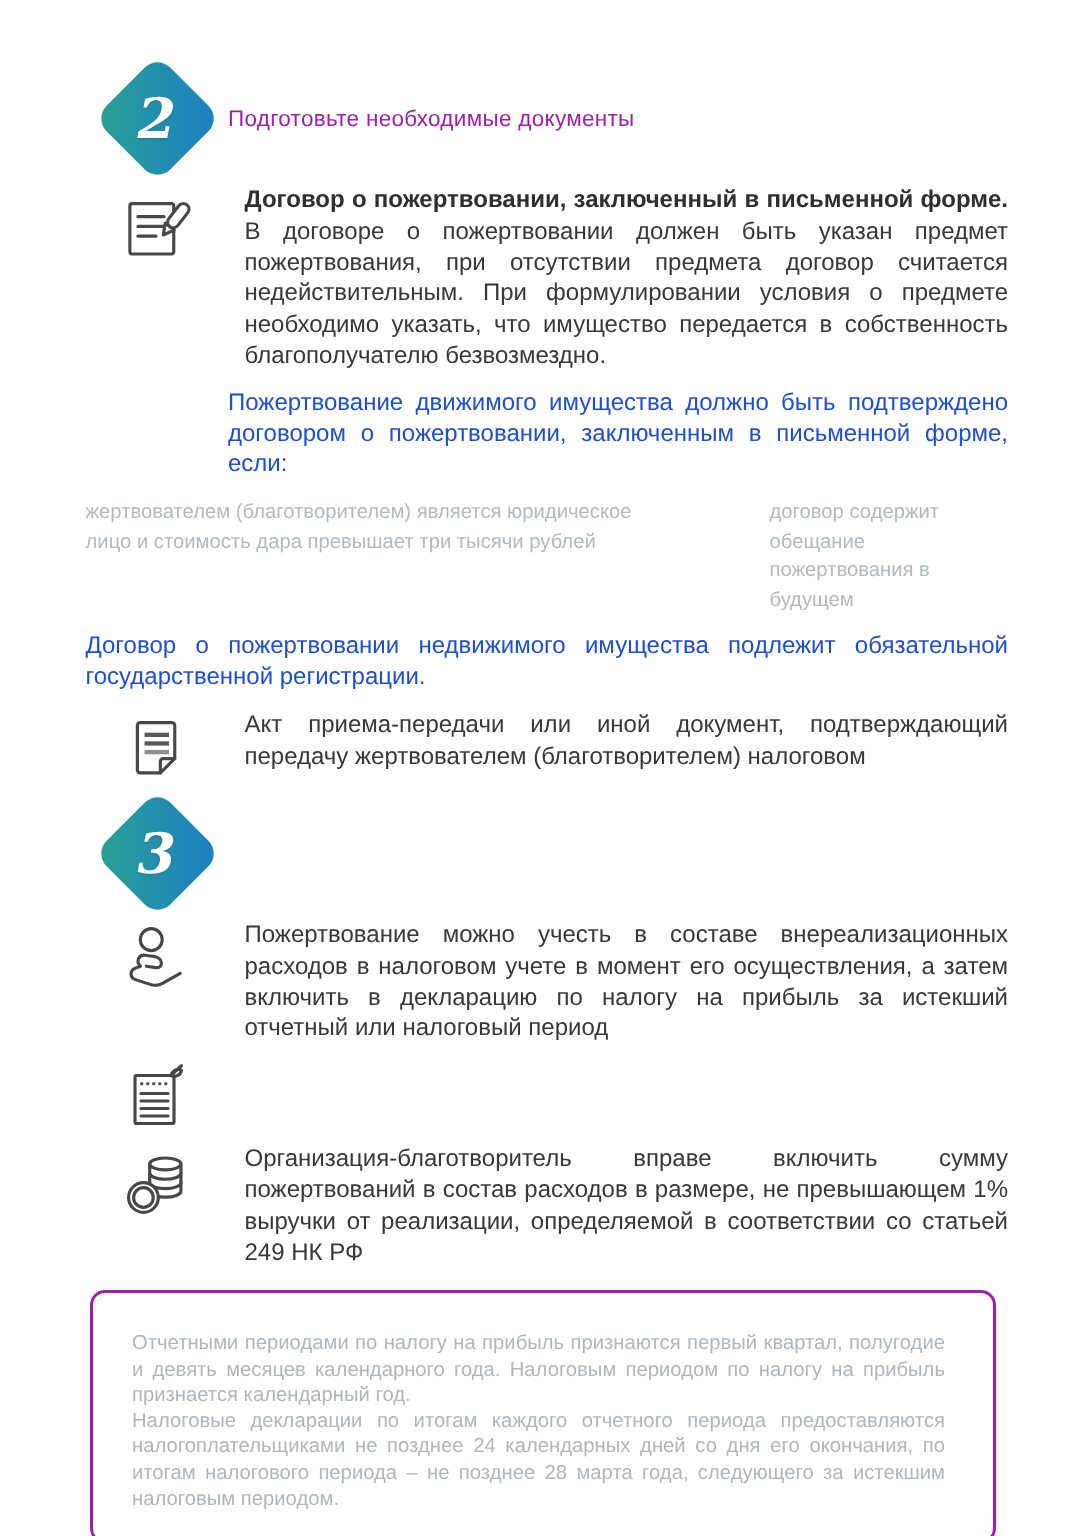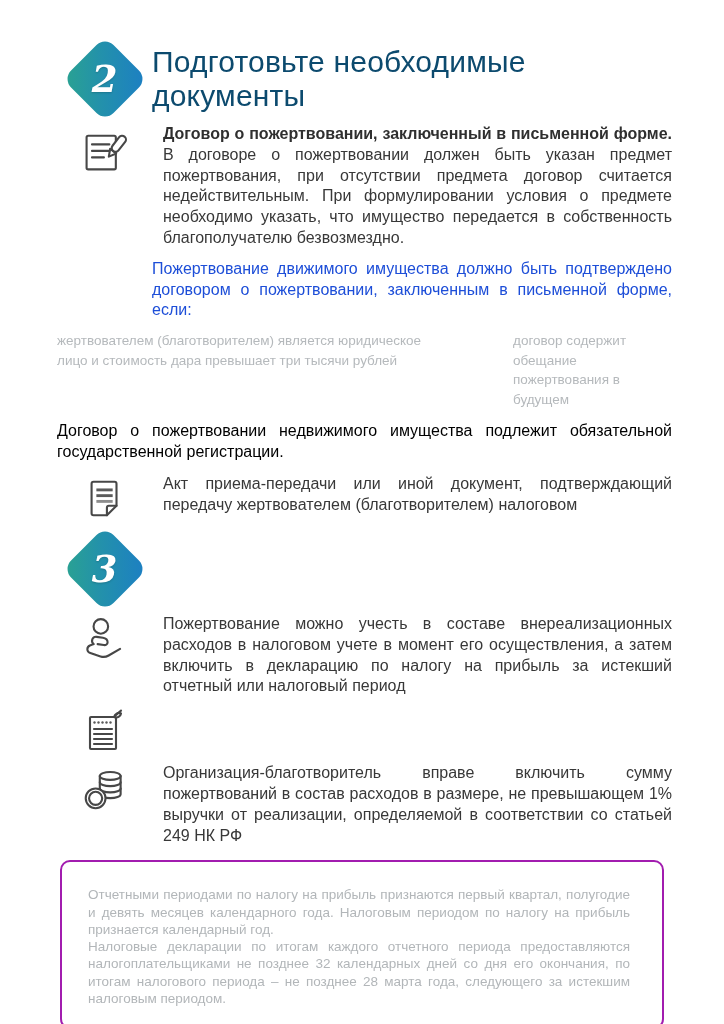--- a/index.html
+++ b/index.html
@@ -16,28 +16,28 @@
     transform:rotate(45deg);
     background:linear-gradient(45deg,#2aa390 0%,#2391ab 45%,#1c7ec4 100%);
     display:flex;align-items:center;justify-content:center;
   }
   .diamond .num{
     transform:rotate(-45deg);
     font-family:"DejaVu Serif",serif;font-style:italic;font-weight:bold;
     font-size:37px;color:#ffffff;line-height:1;
     text-shadow:0 1px 2px rgba(0,0,0,.18);
   }
-  .step-title{font-size:30px;font-weight:500;color:#0c4a6e;letter-spacing:.2px;}
+  .step-title{font-size:15px;font-weight:500;color:#a21caf;letter-spacing:.2px;}
   
   .row{display:flex;margin:0 52px 0 57px;gap:11px;}
   .icon-cell{width:95px;flex:none;display:flex;justify-content:center;align-items:flex-start;padding-top:2px;}
   .text-cell{flex:1;font-size:16px;line-height:1.3;text-align:justify;color:#383838;}
   .text-cell b{color:#2f2f2f;}
   .p-indent{margin:10px 52px 0 152px;font-size:16px;line-height:1.3;text-align:justify;color:#1d4ed8;}
-  .p-full{margin:12px 52px 8px 57px;font-size:16px;line-height:1.3;text-align:justify;color:#000000;}
+  .p-full{margin:12px 52px 8px 57px;font-size:16px;line-height:1.3;text-align:justify;color:#1d4ed8;}
   
   .gray-cols{display:flex;margin:10px 60px 0 57px;gap:64px;
     color:#b5b9bc;font-size:13.5px;line-height:1.45;}
   .gray-col-left{width:392px;flex:none;}
   .gray-col-right{flex:1;}
   
   .note-box{
     margin:14px 60px 0 60px;border:2px solid #a21caf;border-radius:10px;
     padding:24px 32px 20px 26px;color:#b2b6b9;font-size:13.5px;line-height:1.28;
     text-align:justify;
@@ -155,16 +155,16 @@
         <path d="M19 22.5 c0 2.1 4.5 3.8 10 3.8 s10 -1.7 10 -3.8"></path>
         <circle class="white" cx="15" cy="32" r="9.5" stroke="#474747"></circle>
         <circle cx="15" cy="32" r="6.3"></circle>
       </svg>
     </div>
     <div class="text-cell">Организация-благотворитель вправе включить сумму пожертвований в состав расходов в размере, не превышающем 1% выручки от реализации, определяемой в соответствии со статьей 249 НК РФ</div>
   </div>
 
   <div class="note-box">
     <p>Отчетными периодами по налогу на прибыль признаются первый квартал, полугодие и девять месяцев календарного года. Налоговым периодом по налогу на прибыль признается календарный год.</p>
-    <p>Налоговые декларации по итогам каждого отчетного периода предоставляются налогоплательщиками не позднее 32 календарных дней со дня его окончания, по итогам налогового периода – не позднее 28 марта года, следующего за истекшим налоговым периодом.</p>
+    <p>Налоговые декларации по итогам каждого отчетного периода предоставляются налогоплательщиками не позднее 24 календарных дней со дня его окончания, по итогам налогового периода – не позднее 28 марта года, следующего за истекшим налоговым периодом.</p>
   </div>
 
 </div>
 
 </body></html>

